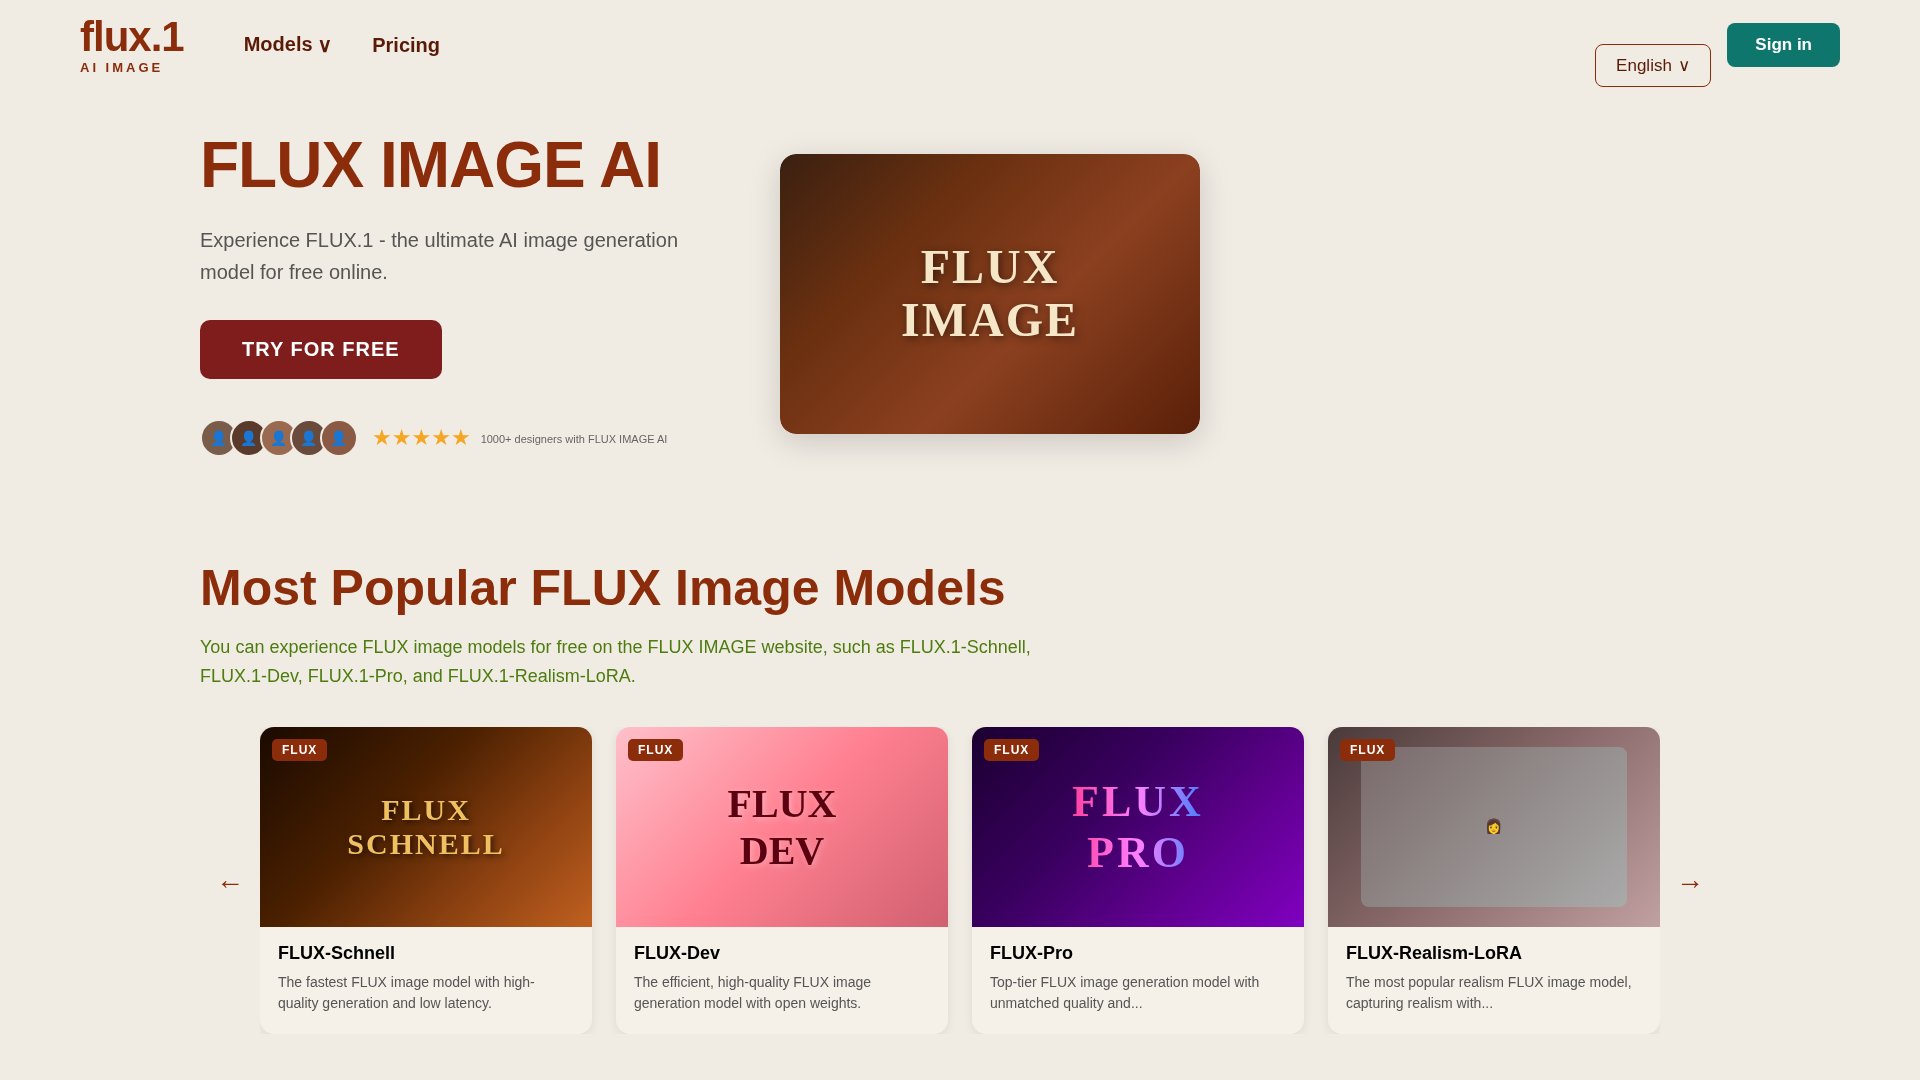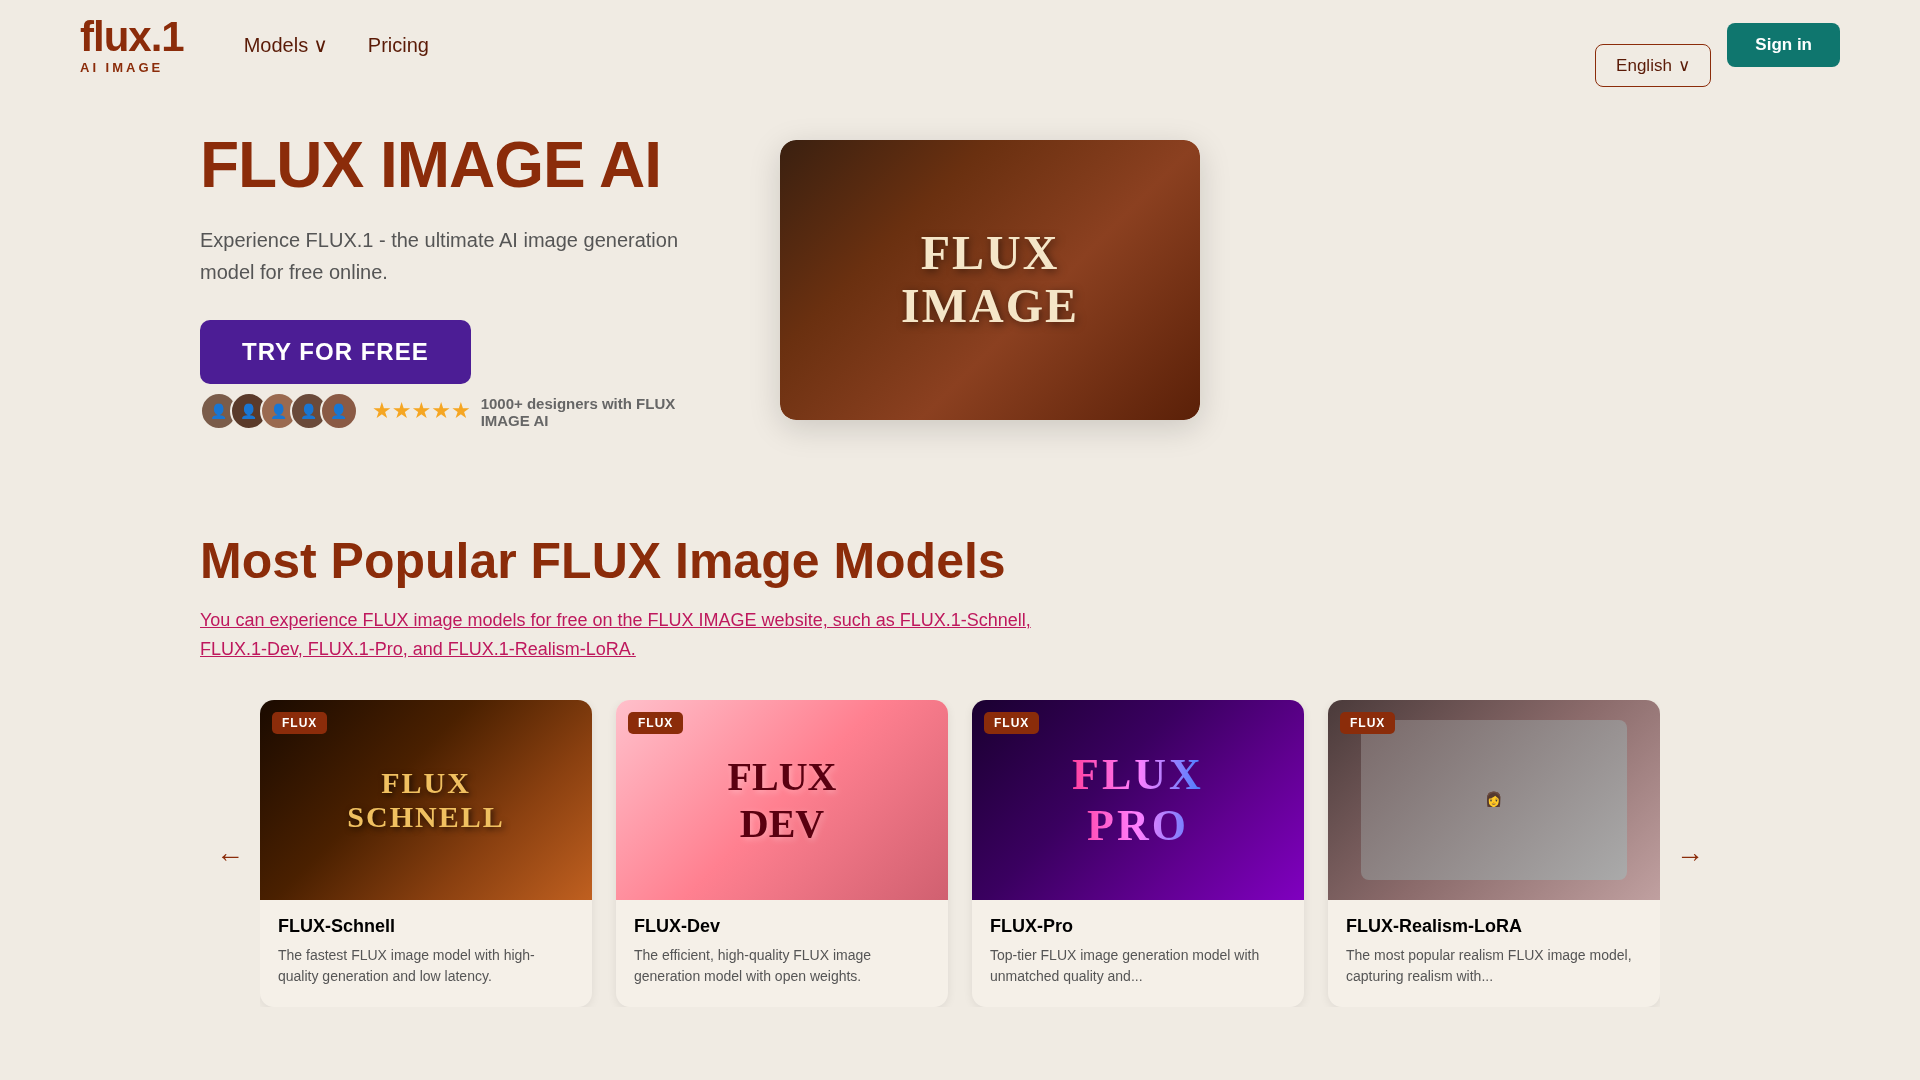--- a/index.html
+++ b/index.html
@@ -45,26 +45,26 @@
       letter-spacing: 3px;
       margin-top: 2px;
     }
     .nav-links {
       display: flex;
       align-items: center;
       gap: 40px;
     }
     .nav-link {
       font-size: 20px;
-      font-weight: 400;
+      font-weight: 700;
       color: #5a1a06;
       text-decoration: none;
       cursor: pointer;
       display: flex;
-      align-items: flex-end;
+      align-items: flex-start;
       gap: 5px;
     }
     .navbar-right {
       display: flex;
       align-items: center;
       gap: 16px;
     }
     .lang-btn {
       border: 1.5px solid #8b2c0a;
       background: transparent;
@@ -108,30 +108,31 @@
       line-height: 1.1;
       margin-bottom: 24px;
     }
     .hero-desc {
       font-size: 20px;
       color: #555;
       line-height: 1.6;
       margin-bottom: 32px;
     }
     .try-btn {
-      background-color: #4c1d95;
+      background-color: #7f1d1d;
       color: #fff;
       border: none;
       padding: 18px 42px;
       border-radius: 10px;
-      font-size: 24px;
+      font-size: 20px;
       font-weight: 700;
       cursor: pointer;
       letter-spacing: 1px;
       text-transform: uppercase;
+      margin-bottom: 32px;
       display: inline-block;
     }
     .social-proof {
       display: flex;
       align-items: center;
       gap: 14px;
       margin-top: 8px;
     }
     .avatars {
       display: flex;
@@ -162,24 +163,23 @@
       align-items: center;
       gap: 10px;
     }
     .stars {
       display: flex;
       gap: 3px;
       color: #f5a623;
       font-size: 22px;
     }
     .social-text {
-      font-size: 15px;
+      font-size: 11px;
       color: #666;
       margin-top: 2px;
-      font-weight: bold;
     }
     .hero-image {
       flex: 1;
       max-width: 420px;
       border-radius: 16px;
       overflow: hidden;
       box-shadow: 0 8px 32px rgba(0,0,0,0.15);
     }
     .hero-image-placeholder {
       width: 100%;
@@ -209,25 +209,24 @@
     }
     .section-title {
       font-size: 50px;
       font-weight: 800;
       color: #8b2c0a;
       margin-bottom: 16px;
       margin-top: 22px;
     }
     .section-desc {
       font-size: 18px;
-      color: #be185d;
+      color: #4d7c0f;
       line-height: 1.6;
       margin-bottom: 36px;
       max-width: 900px;
-      text-decoration: underline;
     }
 
     
     .carousel-wrapper {
       position: relative;
       display: flex;
       align-items: center;
     }
     .carousel-btn {
       background: transparent;

